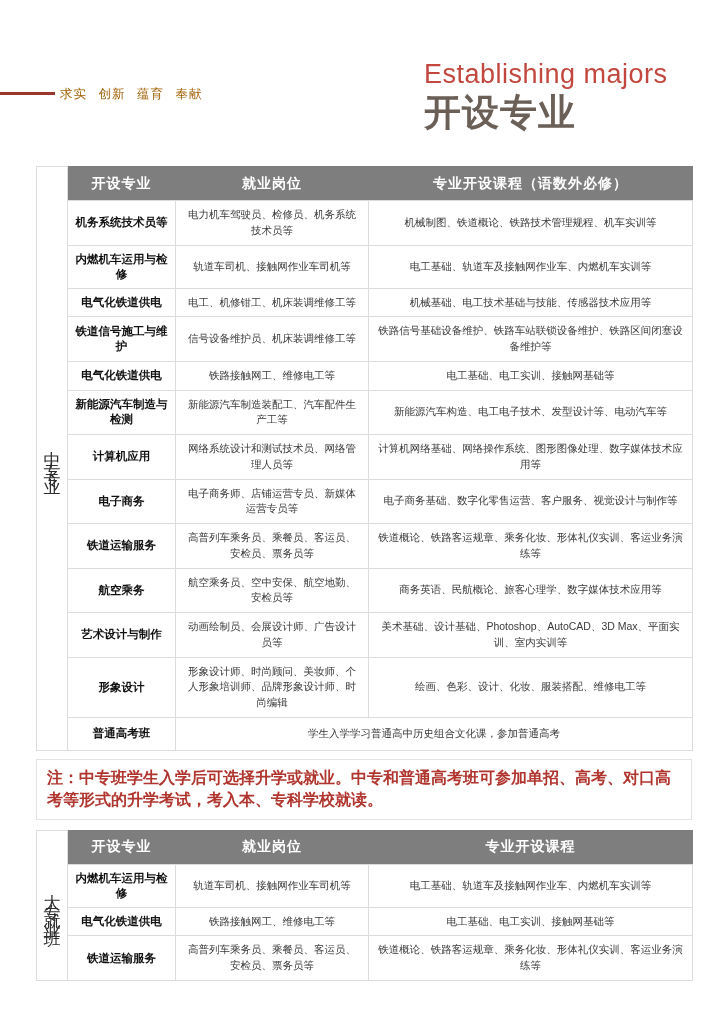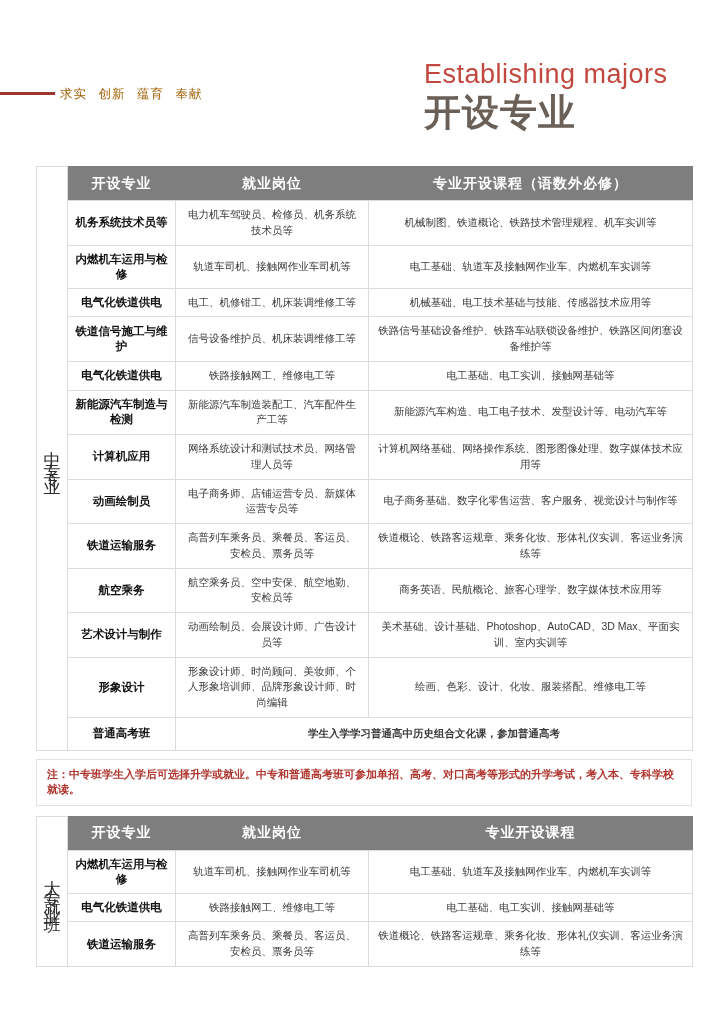--- a/index.html
+++ b/index.html
@@ -39,25 +39,25 @@
   .vert{
     writing-mode:vertical-lr;text-orientation:upright;
     font-size:17px;color:#2d2d2d;letter-spacing:9px;font-weight:500;
     display:inline-block;
   }
   col.c1{width:108px;}
   col.c2{width:193px;}
   col.c3{width:324px;}
   td.major{font-size:11.5px;font-weight:bold;color:#111;text-align:center;padding:6px 4px;}
   td.cell{font-size:10.5px;color:#3a3a3a;text-align:center;padding:6px 7px;line-height:1.5;}
-  td.merged{font-size:10.5px;color:#3a3a3a;text-align:center;padding:9px 7px;font-weight:bold;}
+  td.merged{font-size:10.5px;color:#3a3a3a;text-align:center;padding:9px 7px;}
 
   .note{
     margin-top:8px;border:1px solid #e3e3e3;background:#fff;
-    padding:7px 10px;font-size:11px;font-weight:bold;color:var(--accent-red);
+    padding:7px 10px;font-size:16px;font-weight:bold;color:var(--accent-red);
     line-height:1.4;
   }
   .gap{height:10px;}
 </style>
 </head>
 <body>
 
 <div class="page">
 
   <div class="top">
@@ -113,21 +113,21 @@
             <td class="major">新能源汽车制造与检测</td>
             <td class="cell">新能源汽车制造装配工、汽车配件生产工等</td>
             <td class="cell">新能源汽车构造、电工电子技术、发型设计等、电动汽车等</td>
           </tr>
         <tr>
             <td class="major">计算机应用</td>
             <td class="cell">网络系统设计和测试技术员、网络管理人员等</td>
             <td class="cell">计算机网络基础、网络操作系统、图形图像处理、数字媒体技术应用等</td>
           </tr>
         <tr>
-            <td class="major">动画绘制员</td>
+            <td class="major">电子商务</td>
             <td class="cell">电子商务师、店铺运营专员、新媒体运营专员等</td>
             <td class="cell">电子商务基础、数字化零售运营、客户服务、视觉设计与制作等</td>
           </tr>
         <tr>
             <td class="major">铁道运输服务</td>
             <td class="cell">高普列车乘务员、乘餐员、客运员、安检员、票务员等</td>
             <td class="cell">铁道概论、铁路客运规章、乘务化妆、形体礼仪实训、客运业务演练等</td>
           </tr>
         <tr>
             <td class="major">航空乘务</td>

